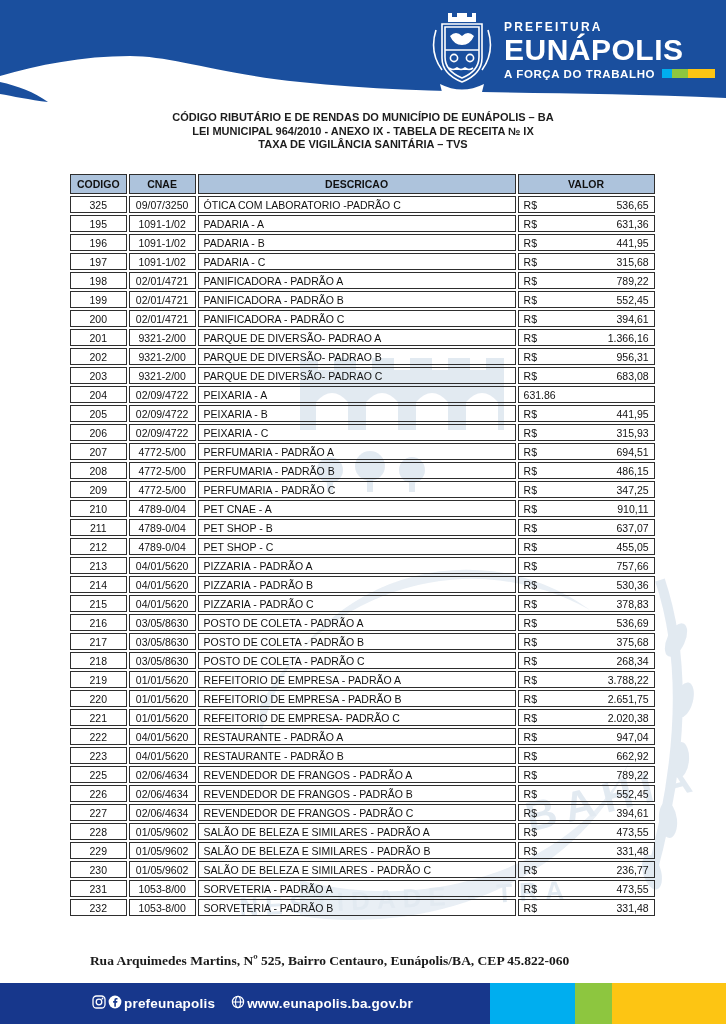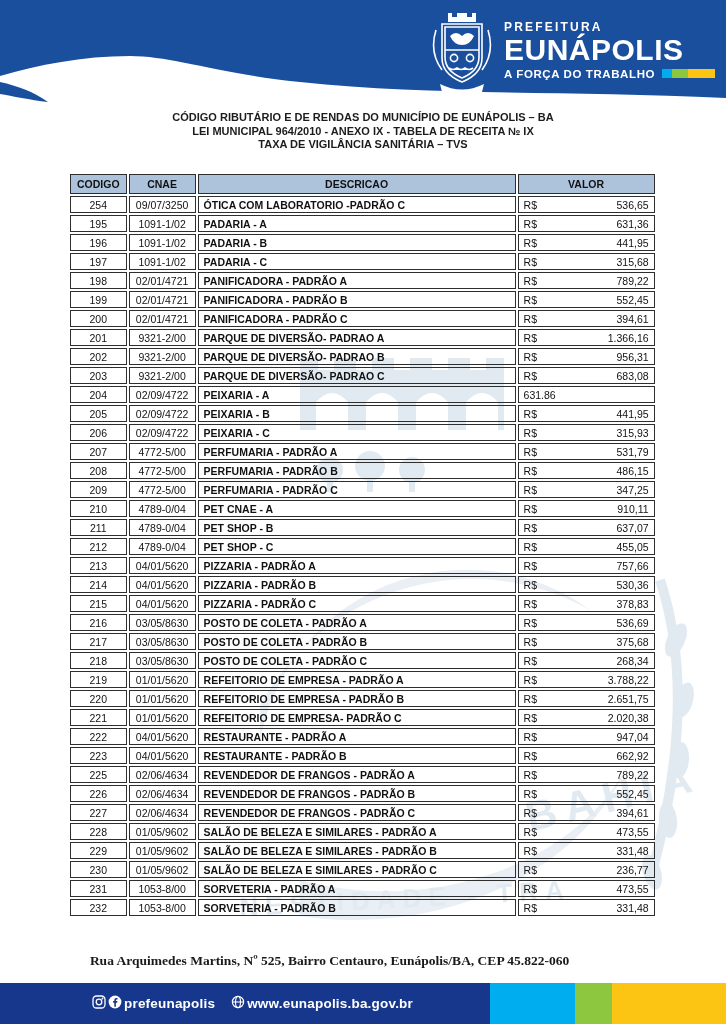--- a/index.html
+++ b/index.html
@@ -50,21 +50,21 @@
     height: 20px; padding: 1px 6px; vertical-align: middle;
   }
   .tax-table th.h-desc { text-align: center; }
   .tax-table td {
     border: 1.6px solid #2e2e2e; background: transparent;
     font-size: 10.5px; color: #111; height: 17px;
     padding: 1px 5px; vertical-align: middle; line-height: 12px;
     overflow: hidden; white-space: nowrap;
   }
   .tax-table td.codigo, .tax-table td.cnae { text-align: center; }
-  .tax-table td.descricao { text-align: left; font-weight: bold; }
+  .tax-table td.descricao { text-align: left; }
   .tax-table td.valor-cell { text-align: left; }
   .valor-cell .cur { float: left; }
   .valor-cell .amt { float: right; }
   .valor-cell.center-value { text-align: center; }
   .valor-cell.center-value .amt { float: none; }
 
   
   .address-line {
     position: absolute; left: 0; top: 953px; width: 659px;
     text-align: center; font-family: "Liberation Serif", "DejaVu Serif", serif;
@@ -166,21 +166,21 @@
       <tr>
         <th>CODIGO</th>
         <th>CNAE</th>
         <th class="h-desc">DESCRICAO</th>
         <th>VALOR</th>
       </tr>
     </thead>
     <tbody>
 
     <tr>
-        <td class="codigo">254</td>
+        <td class="codigo">325</td>
         <td class="cnae">09/07/3250</td>
         <td class="descricao">ÓTICA COM LABORATORIO -PADRÃO C</td>
         <td class="valor-cell">
           <span class="cur">R$</span>
           <span class="amt">536,65</span>
         </td>
       </tr>
         <tr>
         <td class="codigo">195</td>
         <td class="cnae">1091-1/02</td>
@@ -288,21 +288,21 @@
           <span class="cur">R$</span>
           <span class="amt">315,93</span>
         </td>
       </tr>
         <tr>
         <td class="codigo">207</td>
         <td class="cnae">4772-5/00</td>
         <td class="descricao">PERFUMARIA - PADRÃO A</td>
         <td class="valor-cell">
           <span class="cur">R$</span>
-          <span class="amt">531,79</span>
+          <span class="amt">694,51</span>
         </td>
       </tr>
         <tr>
         <td class="codigo">208</td>
         <td class="cnae">4772-5/00</td>
         <td class="descricao">PERFUMARIA - PADRÃO B</td>
         <td class="valor-cell">
           <span class="cur">R$</span>
           <span class="amt">486,15</span>
         </td>

